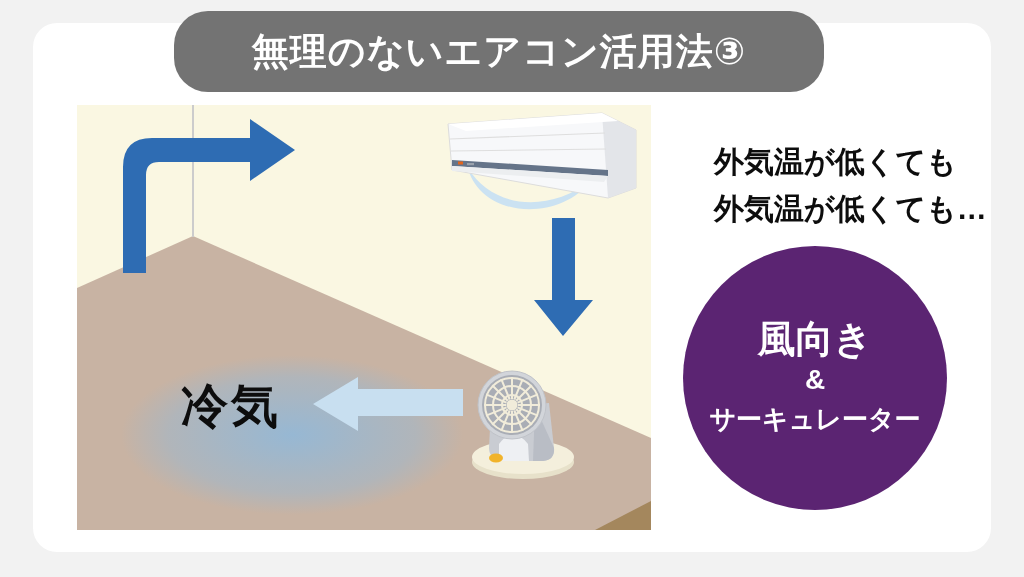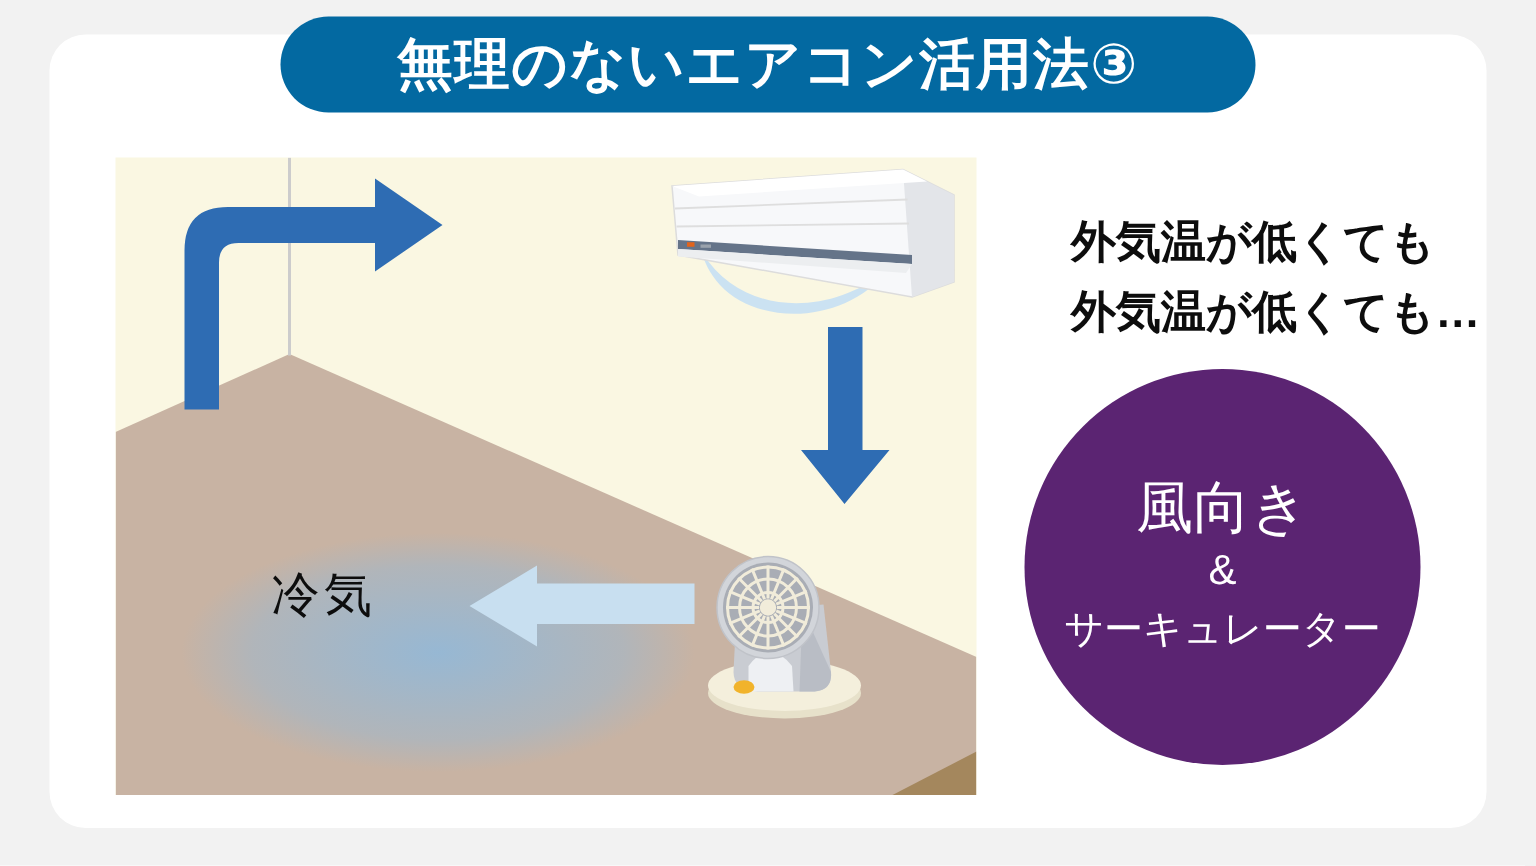--- a/index.html
+++ b/index.html
@@ -1,34 +1,34 @@
 <!DOCTYPE html>
 <html><head>
 <meta charset="utf-8">
 <style>
   html,body{margin:0;padding:0;}
   body{font-family:"Liberation Sans","DejaVu Sans",sans-serif;}
   #screen{position:relative;width:1024px;height:577px;background:#f2f2f2;overflow:hidden;}
 
   .card{position:absolute;left:33px;top:23px;width:958px;height:529px;background:#ffffff;border-radius:24px;}
 
-  .banner{position:absolute;left:187px;top:11px;width:650px;height:64px;background:#0369a1;border-radius:34px;
+  .banner{position:absolute;left:174px;top:11px;width:650px;height:81px;background:#737373;border-radius:34px;
           display:flex;align-items:center;justify-content:center;z-index:5;}
   .banner span{color:#ffffff;font-size:37px;font-weight:bold;letter-spacing:1px;white-space:nowrap;}
 
   .room{position:absolute;left:77px;top:105px;width:574px;height:425px;background:#faf7e2;overflow:hidden;z-index:2;}
   .room svg{position:absolute;left:0;top:0;}
   .coldair{position:absolute;left:-10px;top:225px;width:450px;height:210px;
            background:radial-gradient(ellipse 50% 50% at 50% 50%, rgba(148,184,214,0.95), rgba(148,184,214,0.45) 55%, rgba(148,184,214,0) 76%);}
-  .cold-label{position:absolute;left:104px;top:270px;font-size:32px;font-weight:normal;color:#0d0d0d;letter-spacing:3px;white-space:nowrap;}
+  .cold-label{position:absolute;left:104px;top:270px;font-size:47px;font-weight:bold;color:#0d0d0d;letter-spacing:3px;white-space:nowrap;}
 
   .note{position:absolute;left:690px;top:138px;z-index:3;color:#0d0d0d;font-weight:bold;font-size:30px;line-height:47px;white-space:nowrap;margin-left:24px;}
 
   .badge{position:absolute;left:683px;top:246px;width:264px;height:264px;border-radius:50%;background:#5b2472;z-index:3;
-         display:flex;flex-direction:column;align-items:center;justify-content:center;color:#ffffff;font-weight:normal;text-align:center;}
+         display:flex;flex-direction:column;align-items:center;justify-content:center;color:#ffffff;font-weight:bold;text-align:center;}
   .badge .l1{font-size:38px;line-height:46px;}
   .badge .l2{font-size:28px;line-height:36px;}
   .badge .l3{font-size:26px;line-height:42px;white-space:nowrap;}
 
   .logo{position:absolute;left:903px;top:519px;width:112px;height:45px;background:#ffffff;z-index:6;
         display:flex;align-items:center;box-sizing:border-box;padding:0 4px 0 6px;gap:5px;}
   .logo-text{display:flex;flex-direction:column;}
   .brand{font-size:14px;letter-spacing:2.6px;color:#353535;line-height:15px;}
   .tagline{font-size:6.5px;letter-spacing:1.7px;color:#4a4a4a;margin-top:2px;}
 </style>

